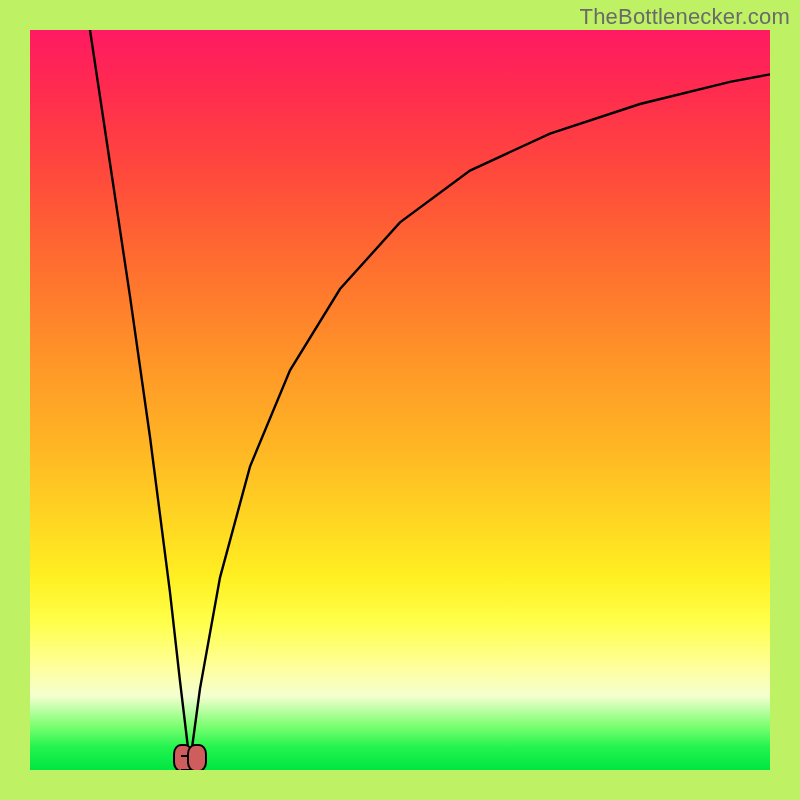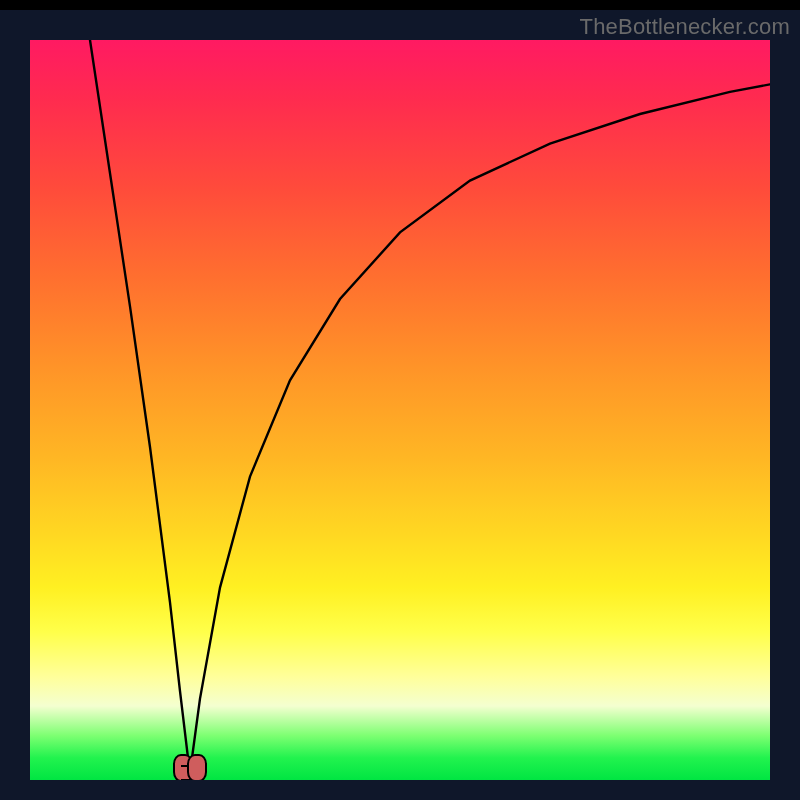--- a/index.html
+++ b/index.html
@@ -7,22 +7,21 @@
     padding: 0;
     width: 800px;
     height: 800px;
     overflow: hidden;
     background: #000;
     font-family: Arial, Helvetica, sans-serif;
   }
   .frame {
     position: absolute;
     inset: 0;
-    background: #0f172a;
-    margin-top: 10px;
+    background: #bef264;
   }
   .plot {
     position: absolute;
     left: 30px;
     top: 30px;
     width: 740px;
     height: 740px;
     overflow: hidden;
   }
   .gradient {

